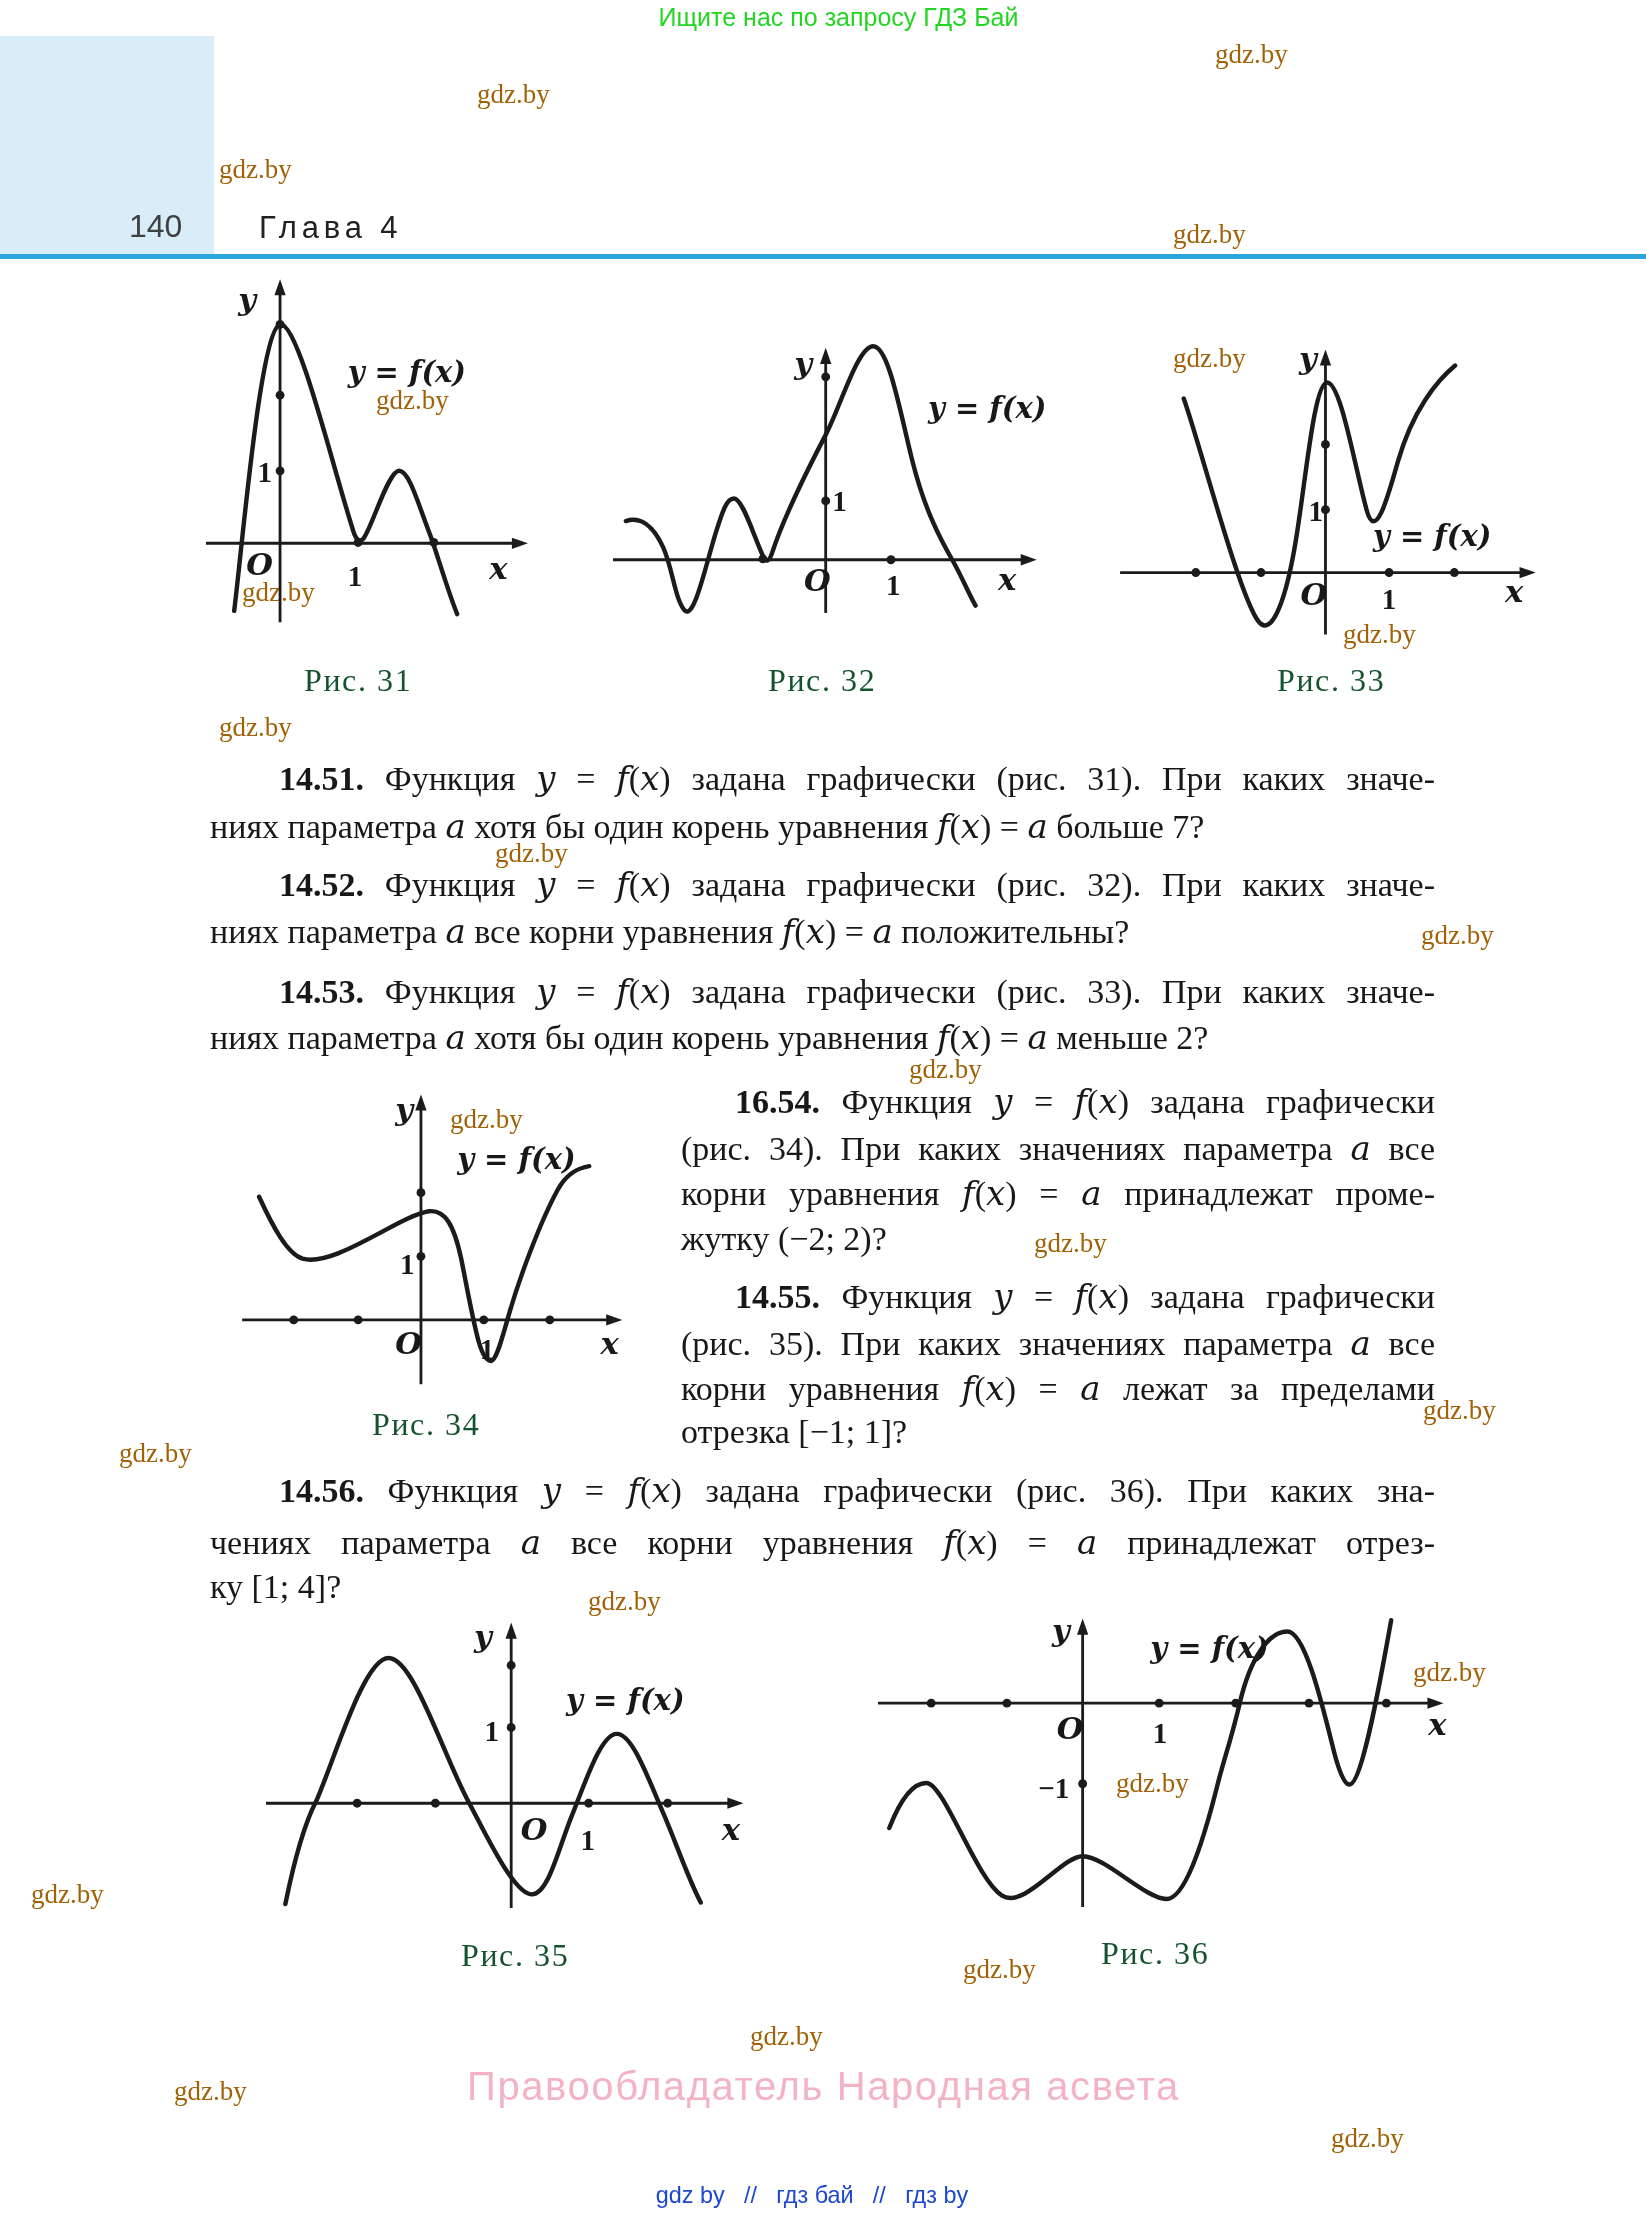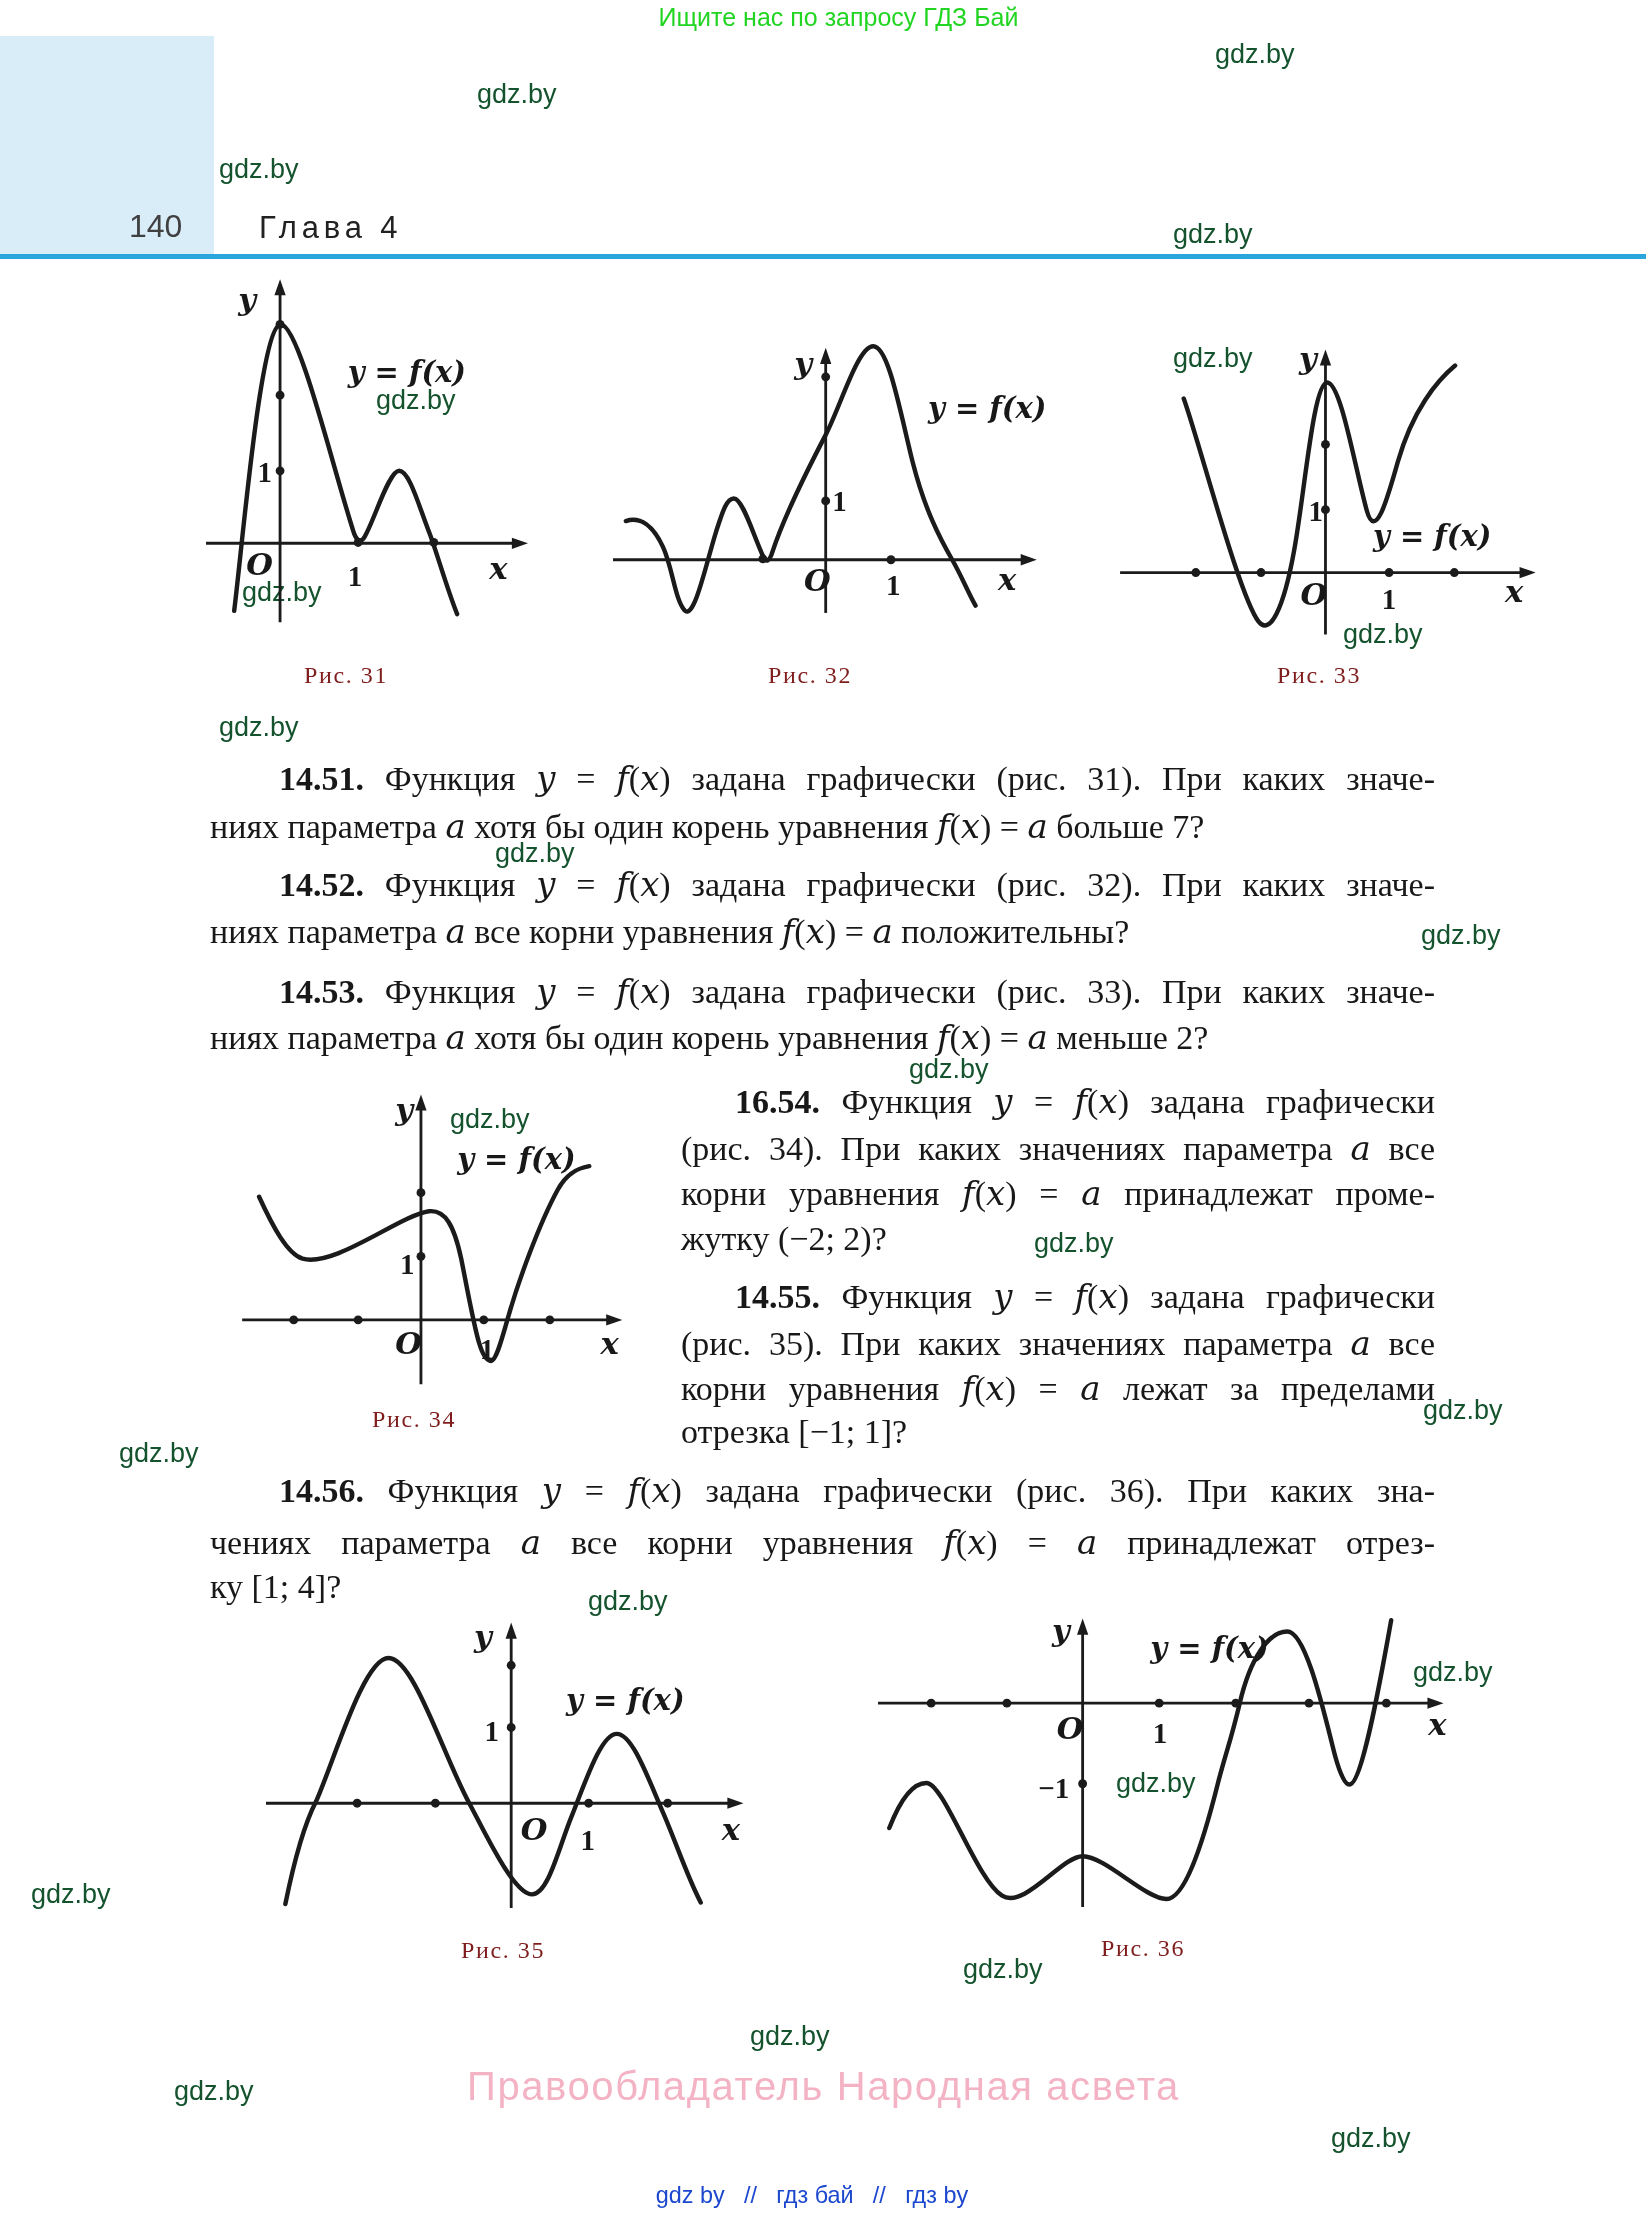--- a/index.html
+++ b/index.html
@@ -8,28 +8,28 @@
   
   .band{position:absolute;left:0;top:36px;width:214px;height:218px;background:var(--c-band,#d9edf9);}
   .rule{position:absolute;left:0;top:254px;width:1647px;height:4.8px;background:var(--c-rule,#2aa6dc);}
   .pagenum{position:absolute;left:129px;top:208px;font-family:"Liberation Sans",sans-serif;
            font-size:32px;color:#404040;}
   .chapter{position:absolute;left:236px;top:210px;font-family:"Liberation Sans",sans-serif;
            font-size:31px;letter-spacing:4.8px;color:#222;margin-left:23px;}
   .banner{position:absolute;left:15px;top:3.2px;width:1647px;text-align:center;
           font-family:Liberation Sans, sans-serif;font-size:25px;color:var(--c-green,#23d523);}
   
-  .wm{position:absolute;font-family:Liberation Sans, sans-serif;font-size:27px;color:#14532d;white-space:nowrap;}
+  .wm{position:absolute;font-family:Liberation Serif, serif;font-size:27px;color:#a16207;white-space:nowrap;}
   
   .bl{position:absolute;font-size:34px;line-height:40px;white-space:nowrap;color:#181818;}
   .just{white-space:normal;text-align:justify;text-align-last:justify;height:44px;overflow:hidden;}
   .r-b{font-weight:700;}
   .r-i{font-family:"DejaVu Serif",serif;font-style:italic;}
   
-  .cap{position:absolute;font-size:24px;color:#7f1d1d;letter-spacing:1.6px;white-space:nowrap;}
+  .cap{position:absolute;font-size:32px;color:#14532d;letter-spacing:1.6px;white-space:nowrap;}
   
   svg{position:absolute;overflow:visible;}
   .ax{stroke:#1b1b1b;stroke-width:3.5;fill:none;}
   .cv{stroke:#1b1b1b;stroke-width:5.5;fill:none;stroke-linecap:round;stroke-linejoin:round;}
   .dot{fill:#1b1b1b;stroke:none;}
   .ah{fill:#1b1b1b;stroke:none;}
   .tl{font-family:"DejaVu Serif",serif;font-style:italic;font-weight:700;font-size:38px;fill:#181818;}
   .tn{font-family:"Liberation Serif",serif;font-weight:700;font-size:36px;fill:#181818;}
   .tf{font-family:"DejaVu Serif",serif;font-style:italic;font-weight:700;font-size:36px;fill:#181818;}
   

